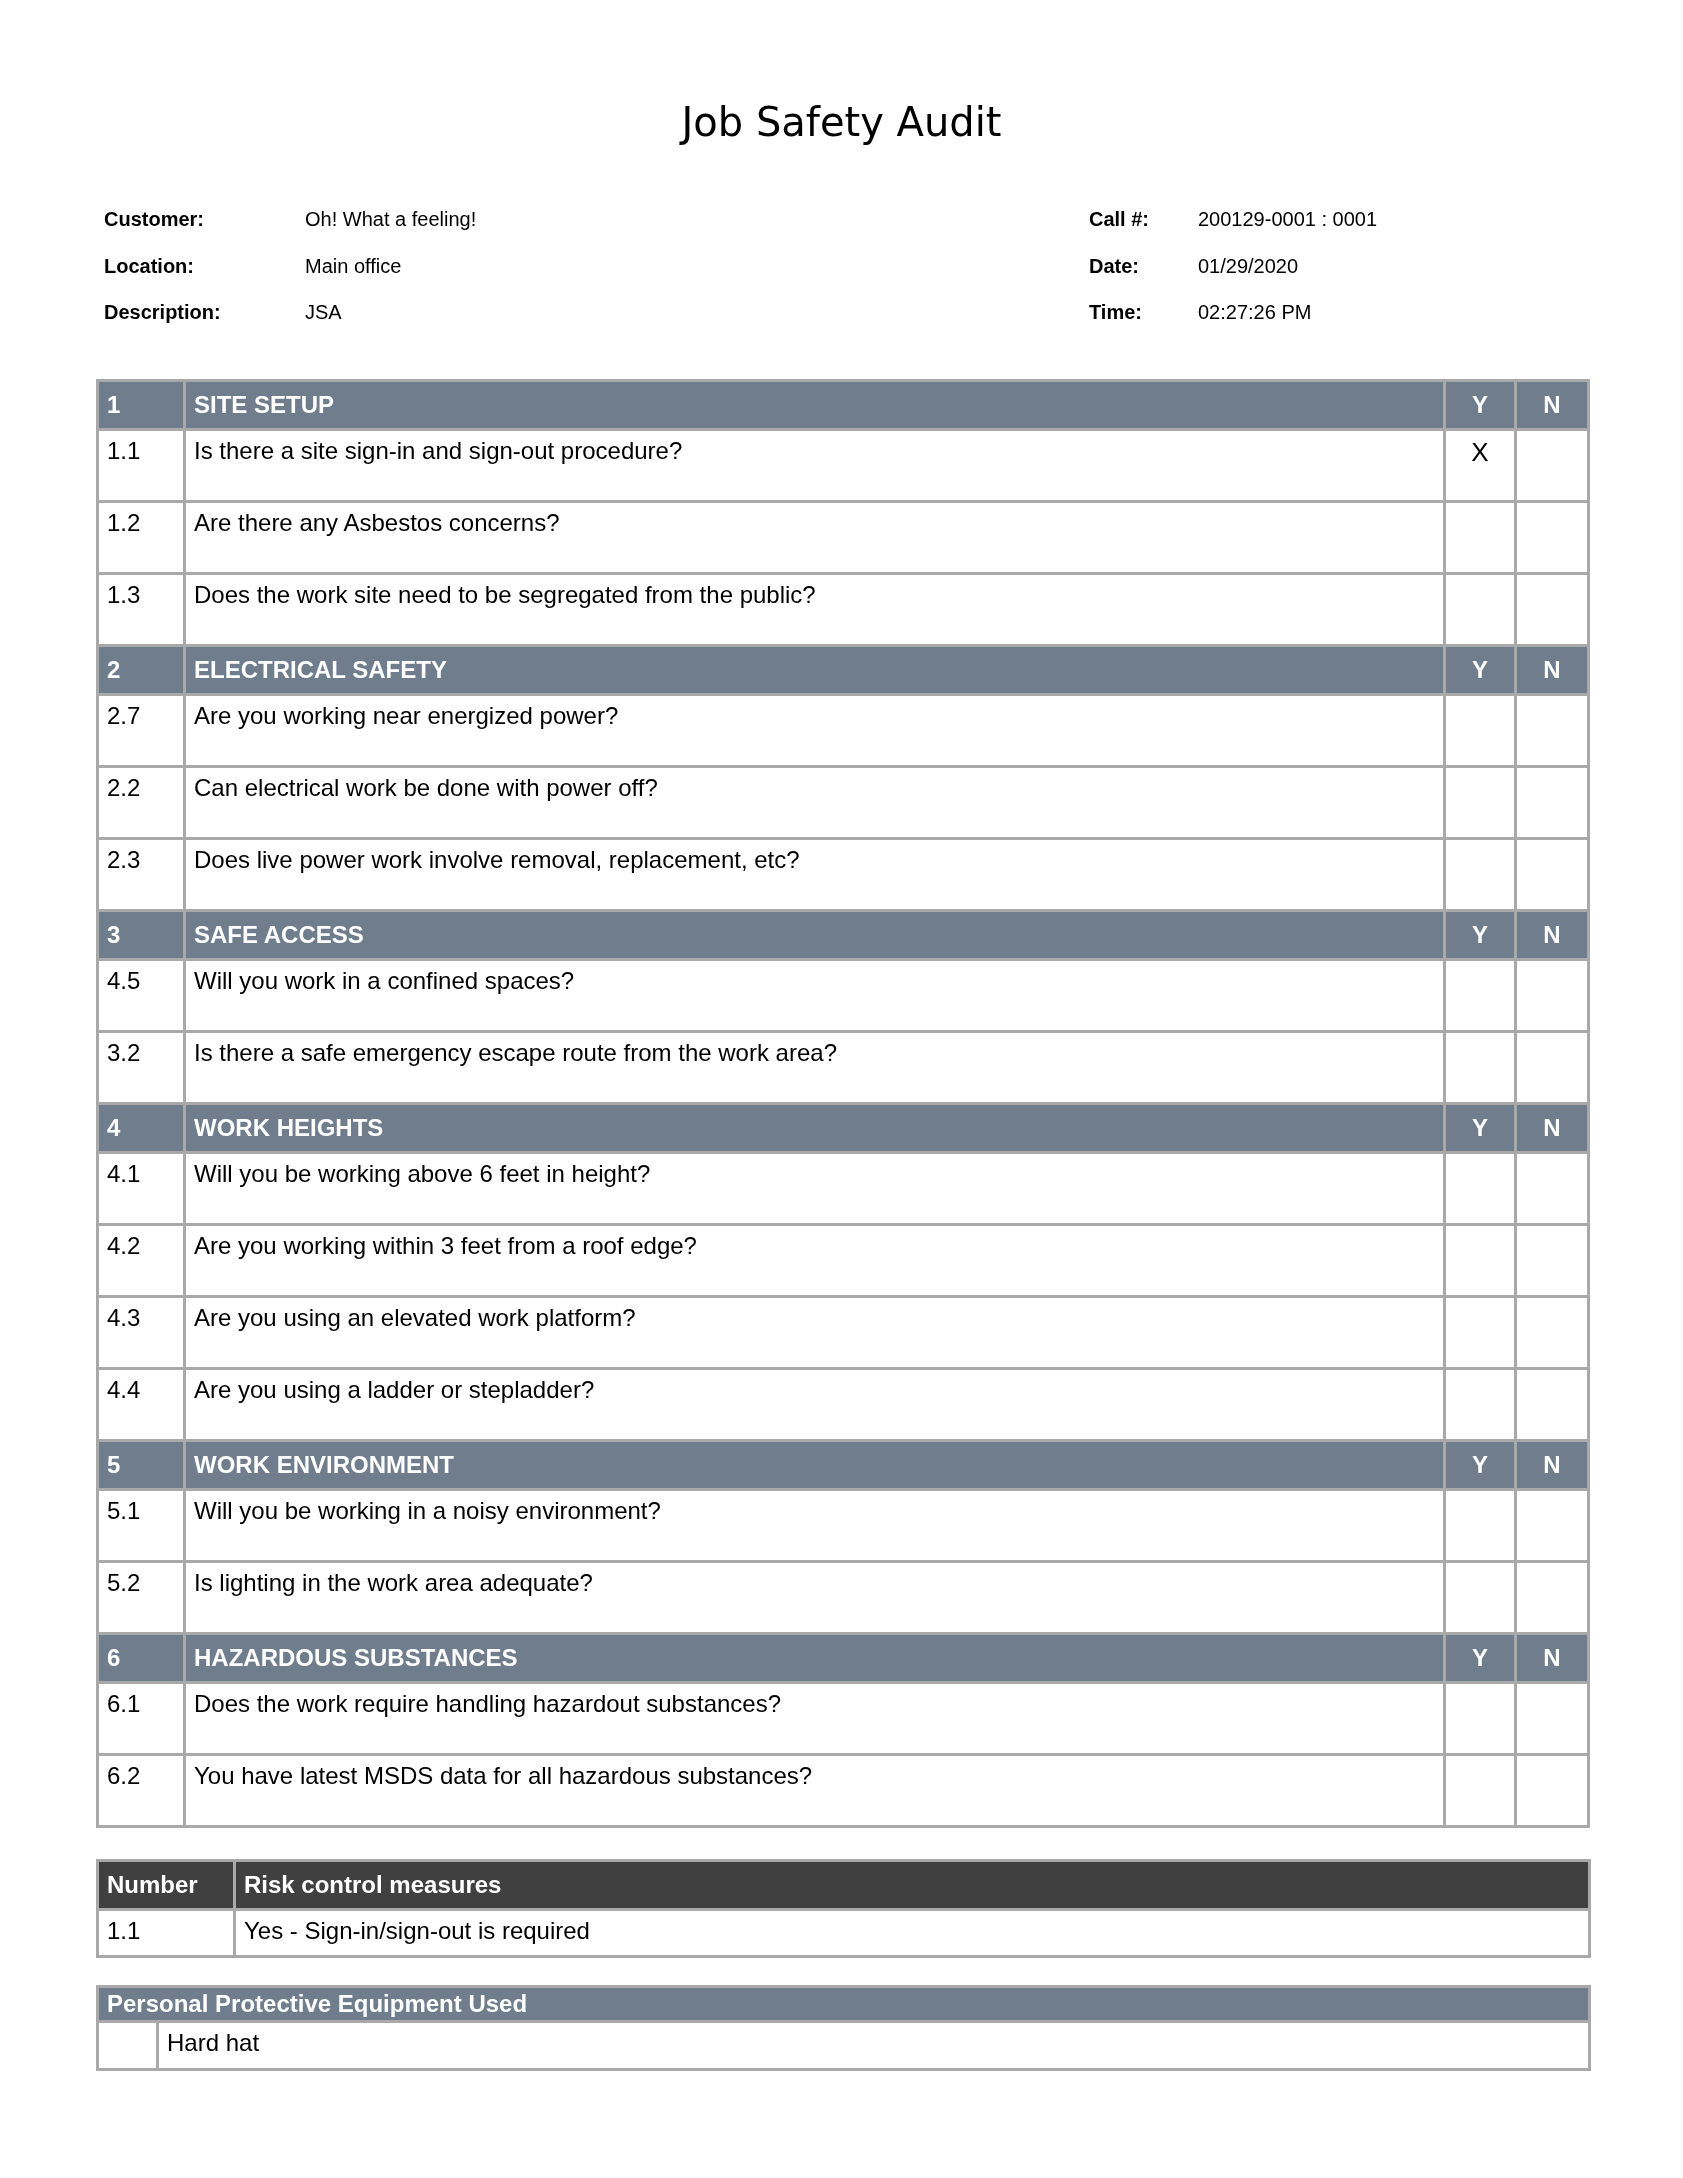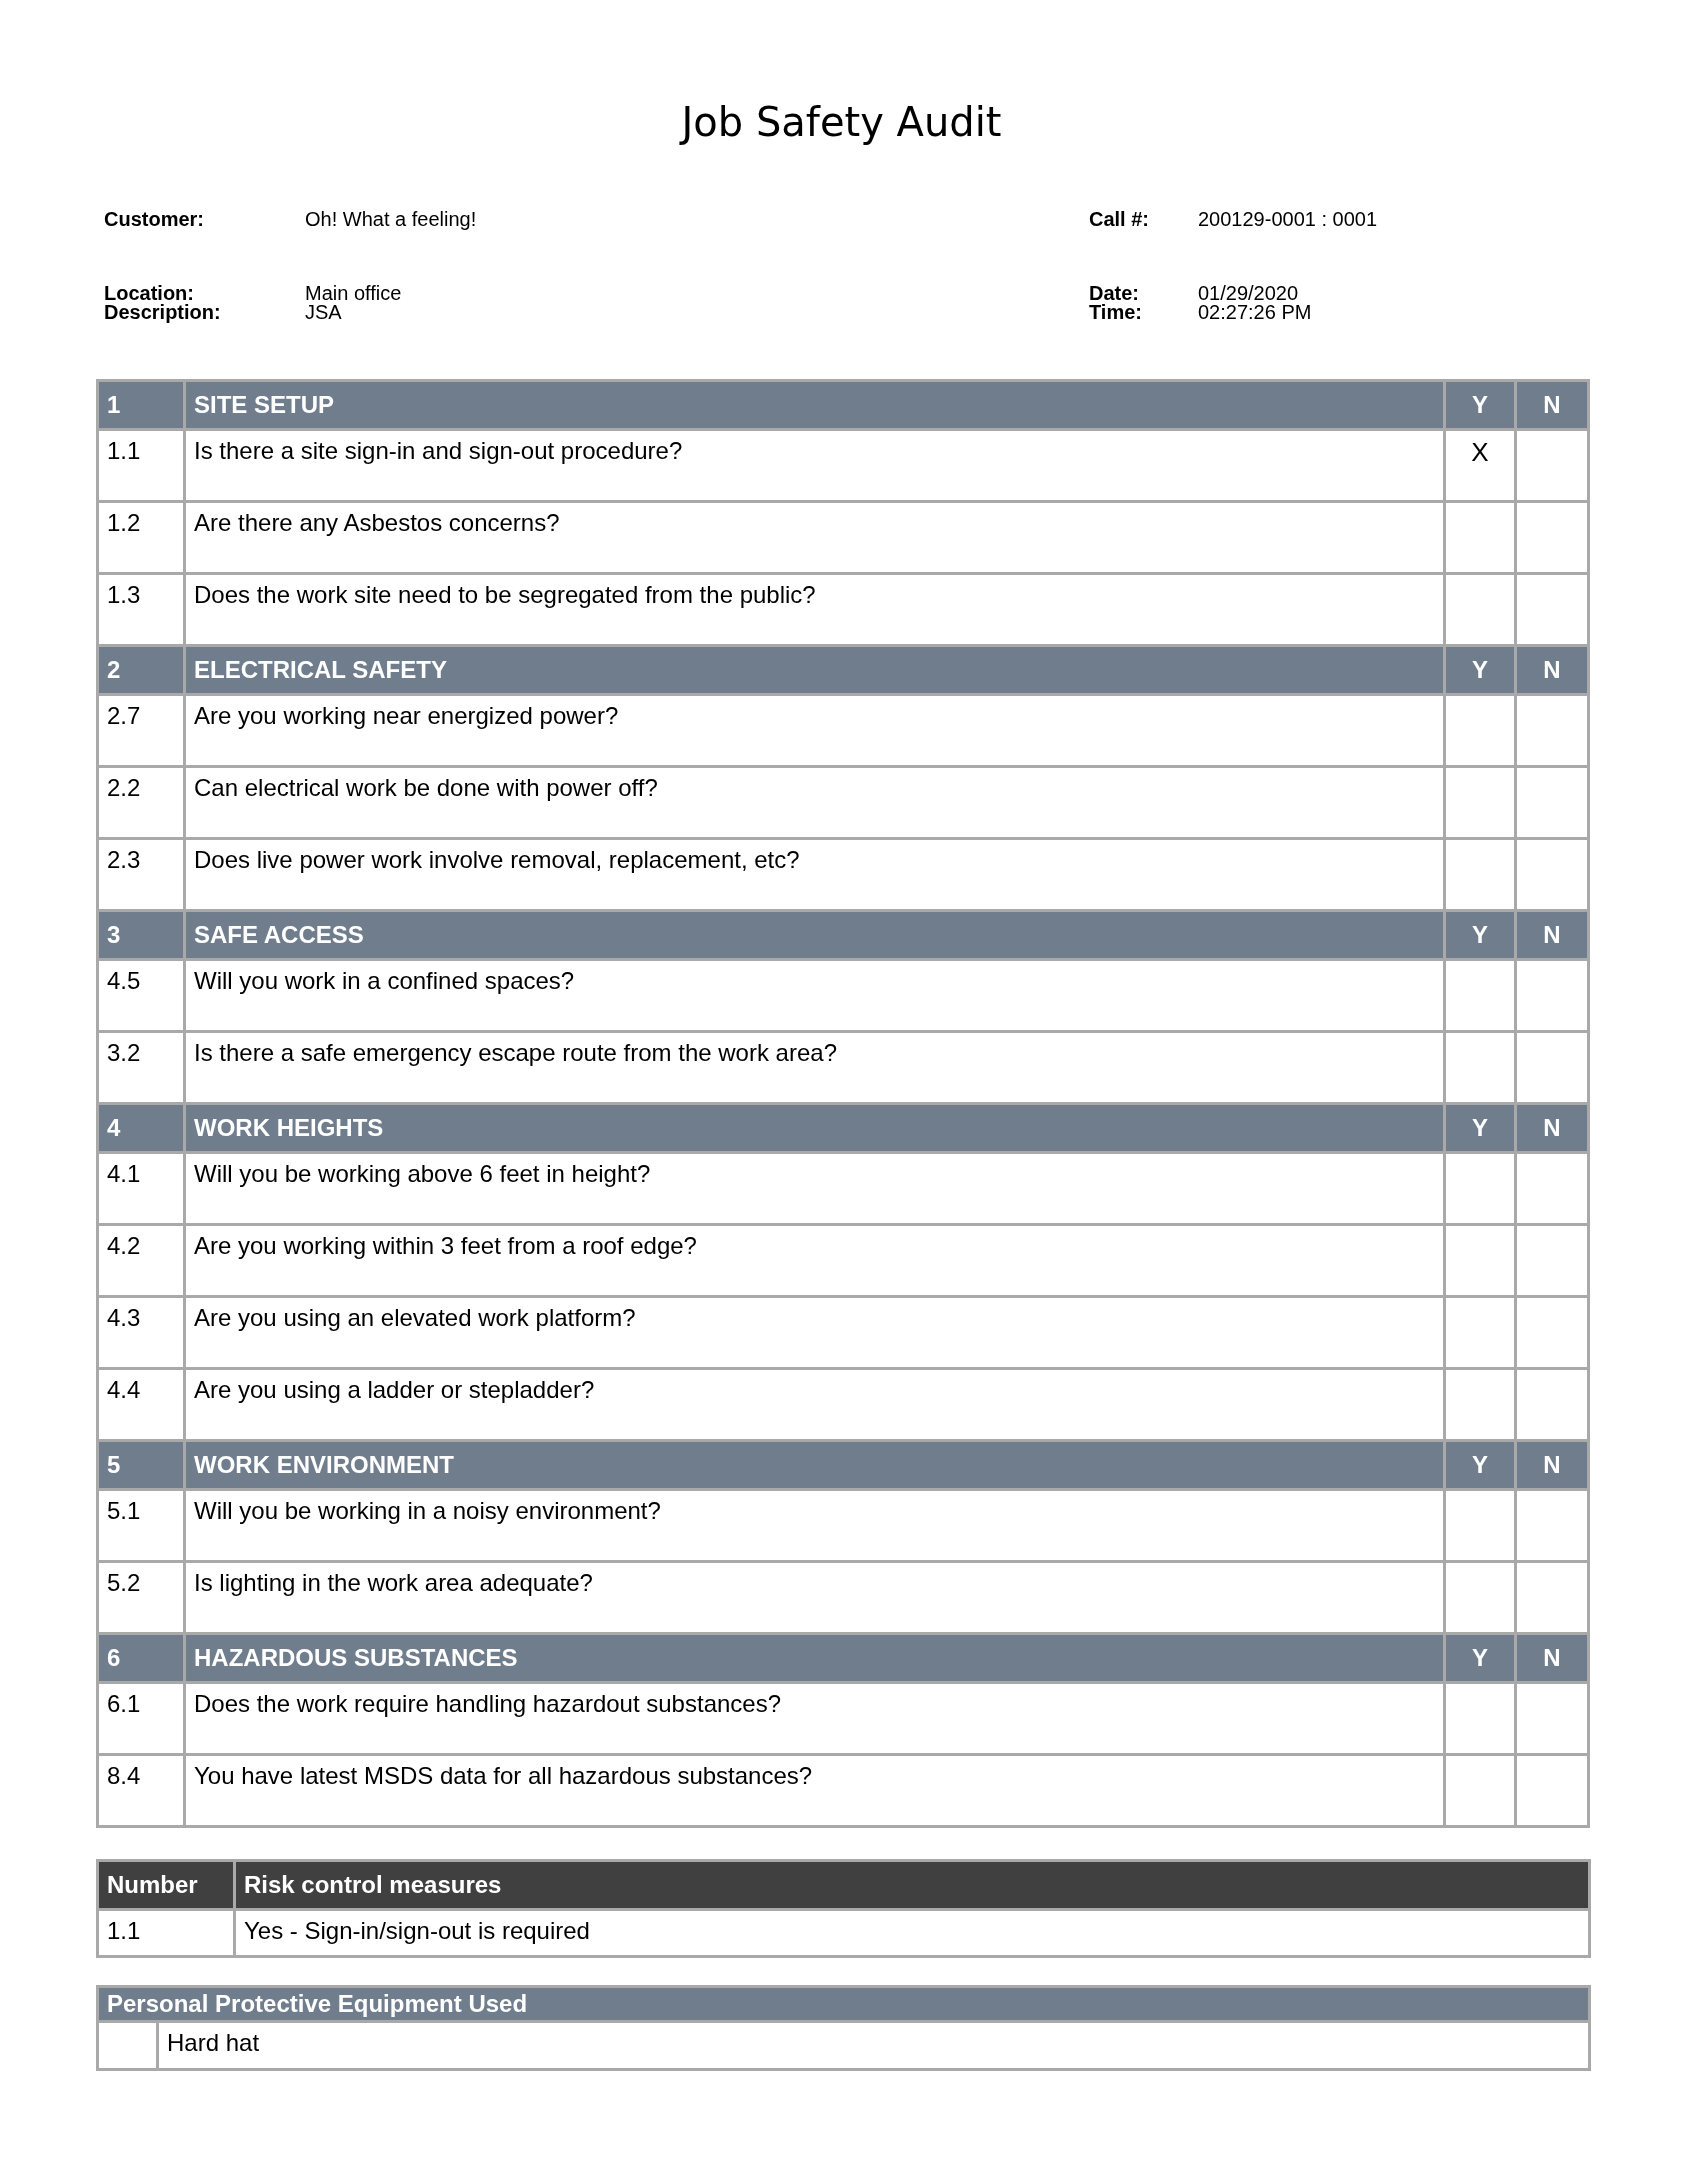--- a/index.html
+++ b/index.html
@@ -16,21 +16,21 @@
     position: absolute; top: 99px; left: 0; width: 100%;
     text-align: center;
     font-family: "DejaVu Sans", sans-serif;
     font-size: 40px; font-weight: 400;
   }
 
   .info-row { position: absolute; font-size: 20px; white-space: nowrap; }
   .info-row .lbl { font-weight: bold; display: inline-block; }
   .left-block .lbl { width: 201px; }
   .right-block .lbl { width: 109px; }
-  .row-1 { top: 208px; } .row-2 { top: 255px; margin-top: 27px; } .row-3 { top: 301px; }
+  .row-1 { top: 208px; } .row-2 { top: 255px; } .row-3 { top: 301px; }
   .left-block { left: 104px; }
   .right-block { left: 1089px; }
 
   table { border-collapse: collapse; table-layout: fixed; position: absolute; background: #ffffff; }
   td { border: 3px solid #a9a9a9; box-sizing: border-box; overflow: hidden; }
 
   .checklist { left: 96px; top: 379px; width: 1492px; }
   .checklist col.c-num { width: 87px; }
   .checklist col.c-q   { width: 1260px; }
   .checklist col.c-y   { width: 71px; }
@@ -233,21 +233,21 @@
         <td class="yn">Y</td>
         <td class="yn">N</td>
       </tr>
       <tr class="qrow">
         <td>6.1</td>
         <td>Does the work require handling hazardout substances?</td>
         <td class="ans"></td>
         <td class="ans"></td>
       </tr>
       <tr class="qrow">
-        <td>8.4</td>
+        <td>6.2</td>
         <td>You have latest MSDS data for all hazardous substances?</td>
         <td class="ans"></td>
         <td class="ans"></td>
       </tr>
     </tbody>
   </table>
 
   <table class="risk-table">
     <colgroup>
         <col class="c-num">

